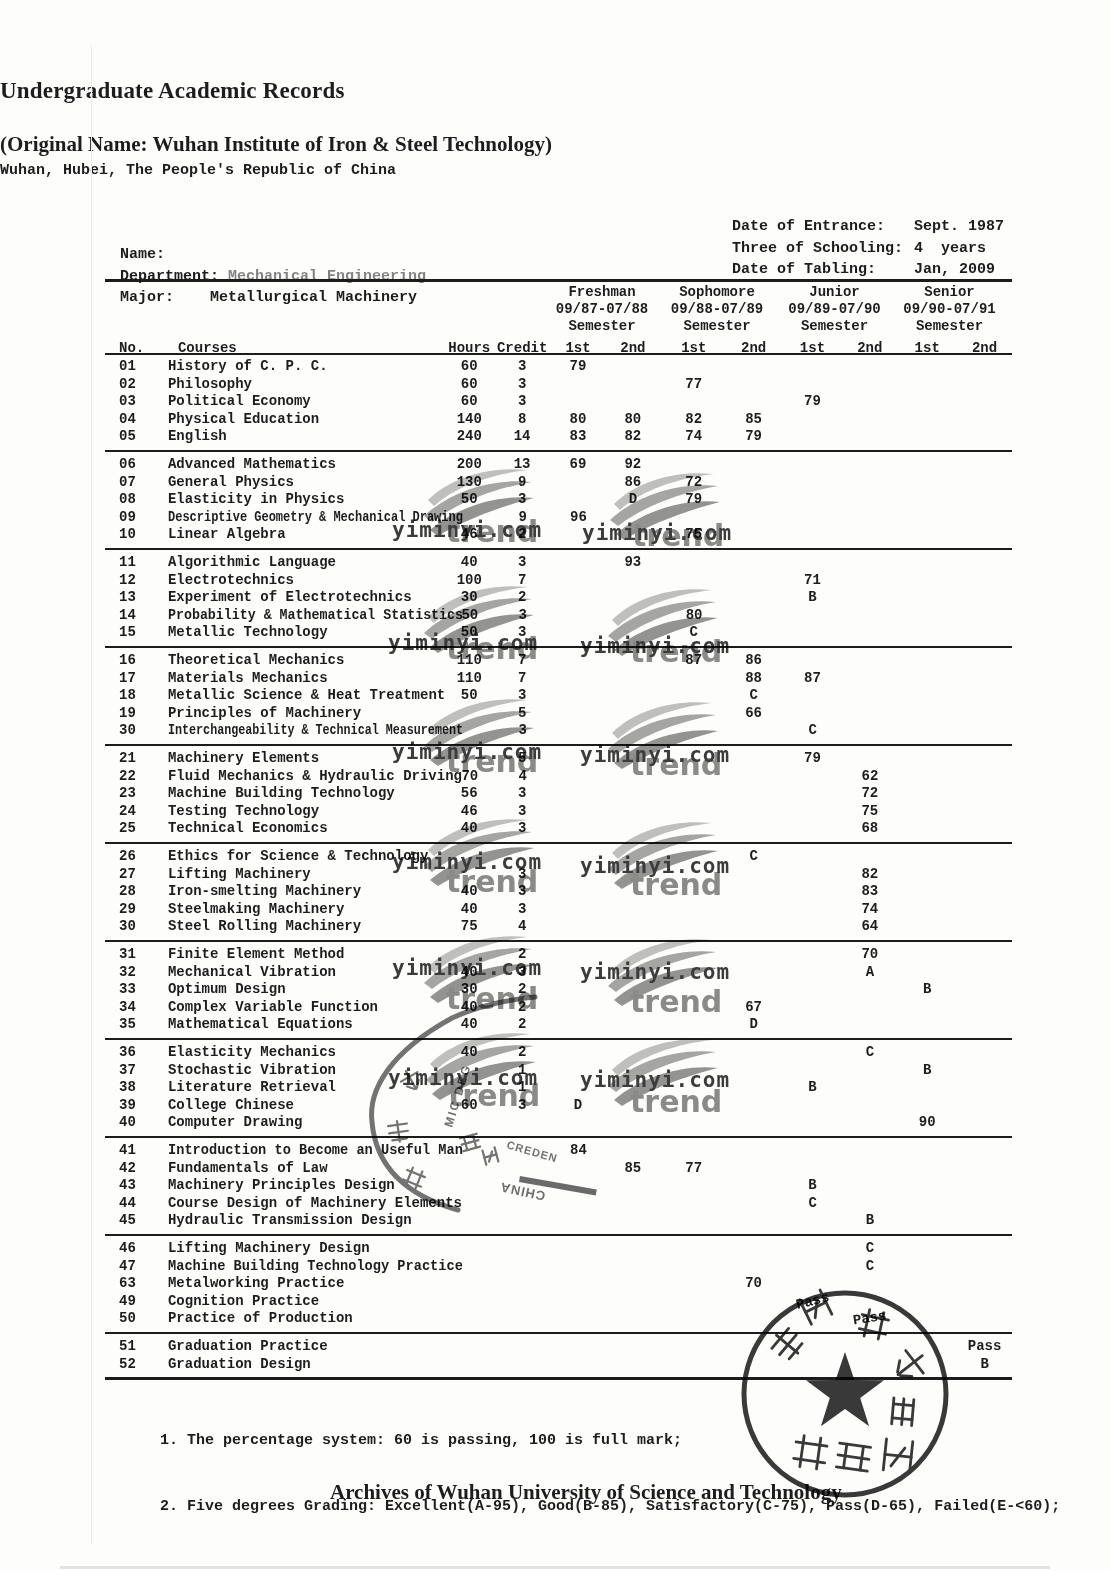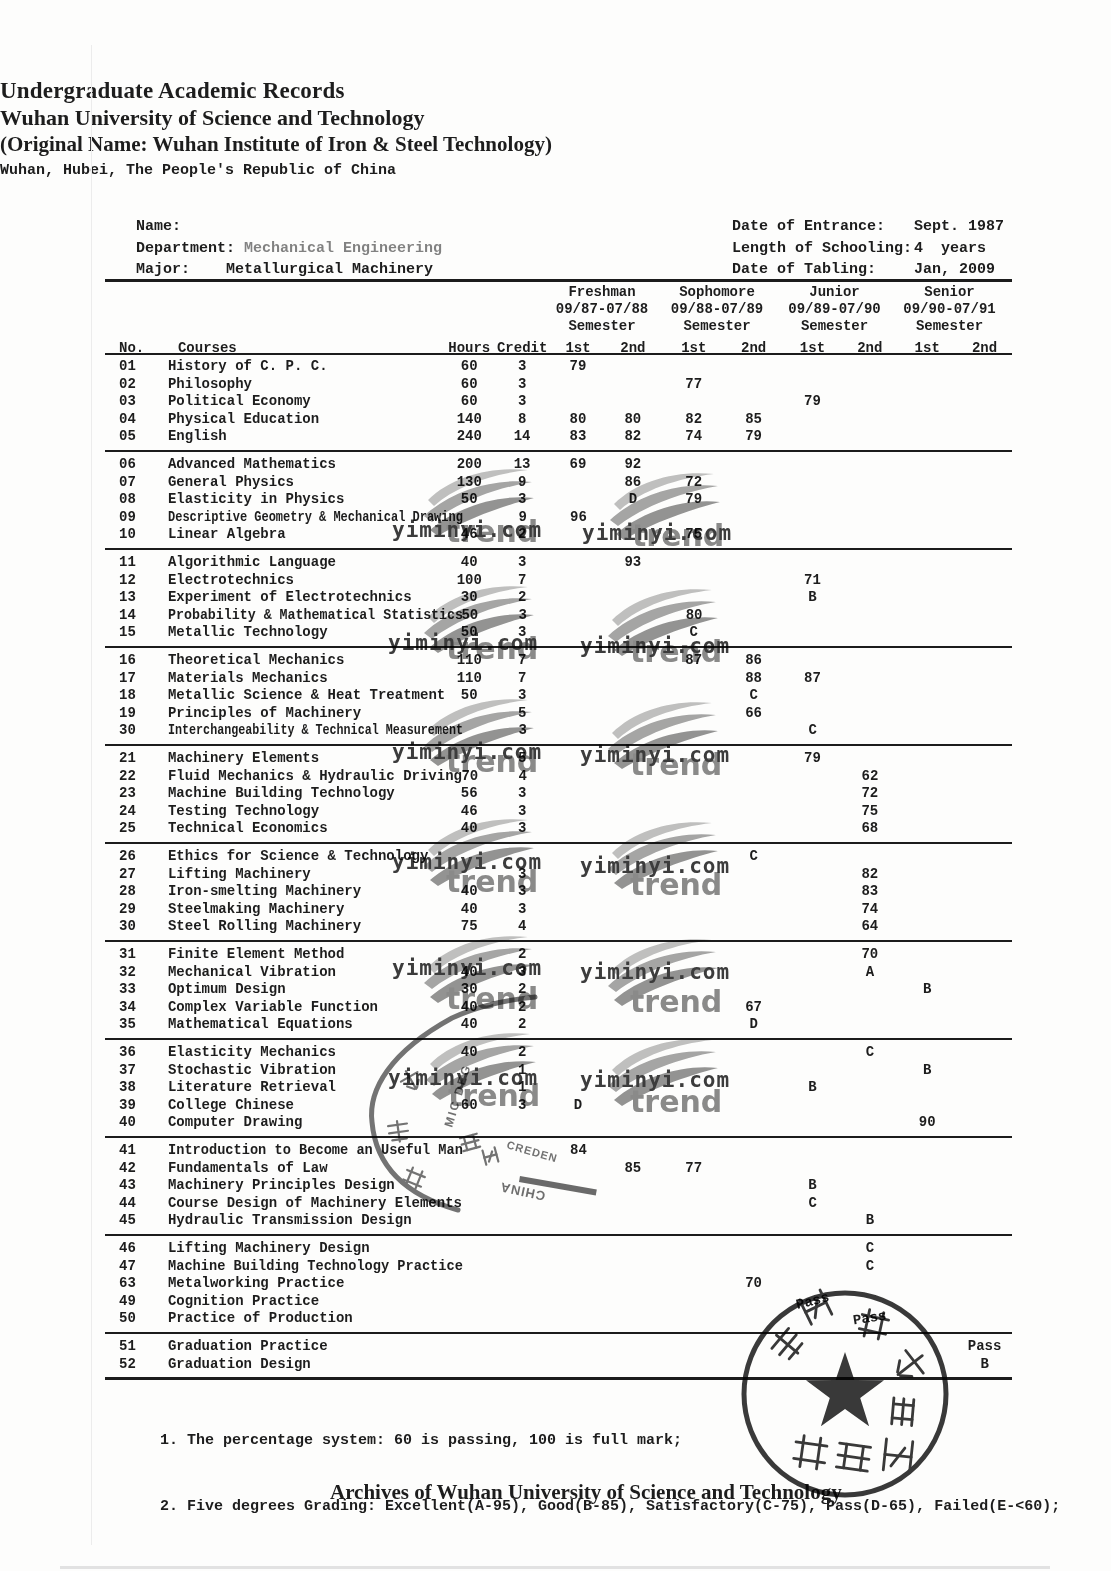--- a/index.html
+++ b/index.html
@@ -7,21 +7,21 @@
         font-family:"Liberation Mono","DejaVu Sans Mono",monospace;color:#1d1d1d;overflow:hidden;}
   .serif{font-family:"Liberation Serif","DejaVu Serif",serif;}
   .t1{position:absolute;top:78px;width:100%;font-size:23px;font-weight:bold;letter-spacing:.2px;}
   .t2{position:absolute;top:105px;width:100%;font-size:22px;font-weight:bold;}
   .t3{position:absolute;top:132px;width:100%;font-size:21px;font-weight:bold;}
   .sub1{position:absolute;top:162px;width:100%;font-size:15px;font-weight:bold;}
   .sub2{position:absolute;top:184px;width:100%;font-size:15px;font-weight:bold;}
   .sub2 span{margin:0 26px;}
   
   .info{position:absolute;font-size:15px;font-weight:bold;white-space:pre;}
-  .ileft{left:136px;}
+  .ileft{left:120px;margin-top:28px;}
   .iright{left:732px;}
   .irow1{top:218px;}.irow2{top:240px;}.irow3{top:261px;}
   .ilabel{display:inline-block;width:182px;}
   .fade{opacity:.55;filter:blur(.4px);}
   
   .rule{position:absolute;left:105px;width:907px;background:#1c1c1c;}
   .thead{position:absolute;left:105px;top:284px;width:907px;font-size:14px;font-weight:bold;}
   .ygroups{display:flex;margin-left:442px;}
   .yg{text-align:center;line-height:17px;}
   .cols{display:flex;margin-top:4px;line-height:18px;}
@@ -58,29 +58,28 @@
   .stamps{position:absolute;left:0;top:0;width:100%;height:100%;pointer-events:none;mix-blend-mode:multiply;opacity:.92;}
   .edge-left{position:absolute;left:91px;top:45px;width:1px;height:1500px;background:#ececec;}
   .edge-bottom{position:absolute;left:60px;top:1566px;width:990px;height:3px;background:#e2e2e2;}
 </style>
 </head>
 <body>
 
 <div class="page">
 
   <div class="t1 serif">Undergraduate Academic Records</div>
-  <div class="t2 serif">Wuhan University of Science and Technology</div>
   <div class="t3 serif">(Original Name: Wuhan Institute of Iron &amp; Steel Technology)</div>
   <div class="sub1">Wuhan, Hubei, The People's Republic of China</div>
 
   <div class="info ileft irow1"><span>Name:</span></div>
   <div class="info ileft irow2"><span>Department: </span><span class="fade">Mechanical Engineering</span></div>
   <div class="info ileft irow3"><span>Major:    </span><span>Metallurgical Machinery</span></div>
   <div class="info iright irow1"><span class="ilabel">Date of Entrance:</span><span>Sept. 1987</span></div>
-  <div class="info iright irow2"><span class="ilabel">Length of Schooling:</span><span>4  years</span></div>
+  <div class="info iright irow2"><span class="ilabel">Three of Schooling:</span><span>4  years</span></div>
   <div class="info iright irow3"><span class="ilabel">Date of Tabling:</span><span>Jan, 2009</span></div>
 
   <div class="rule" style="top:279px;height:3px;"></div>
   <div class="rule" style="top:353px;height:2px;"></div>
 
   <div class="thead">
     <div class="ygroups">
       <div class="yg" style="width:110px">
         <div>Freshman</div>
           <div>09/87-07/88</div>

